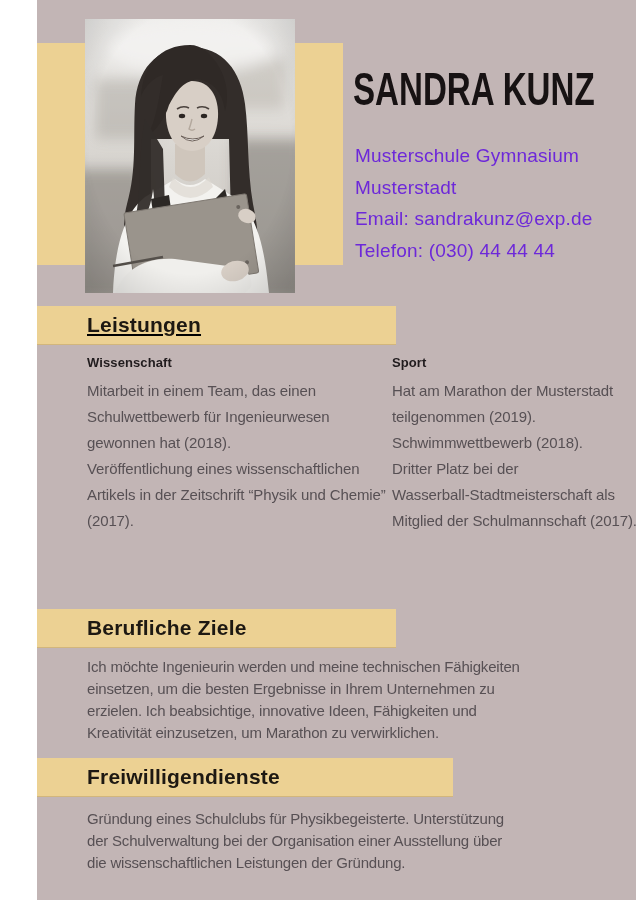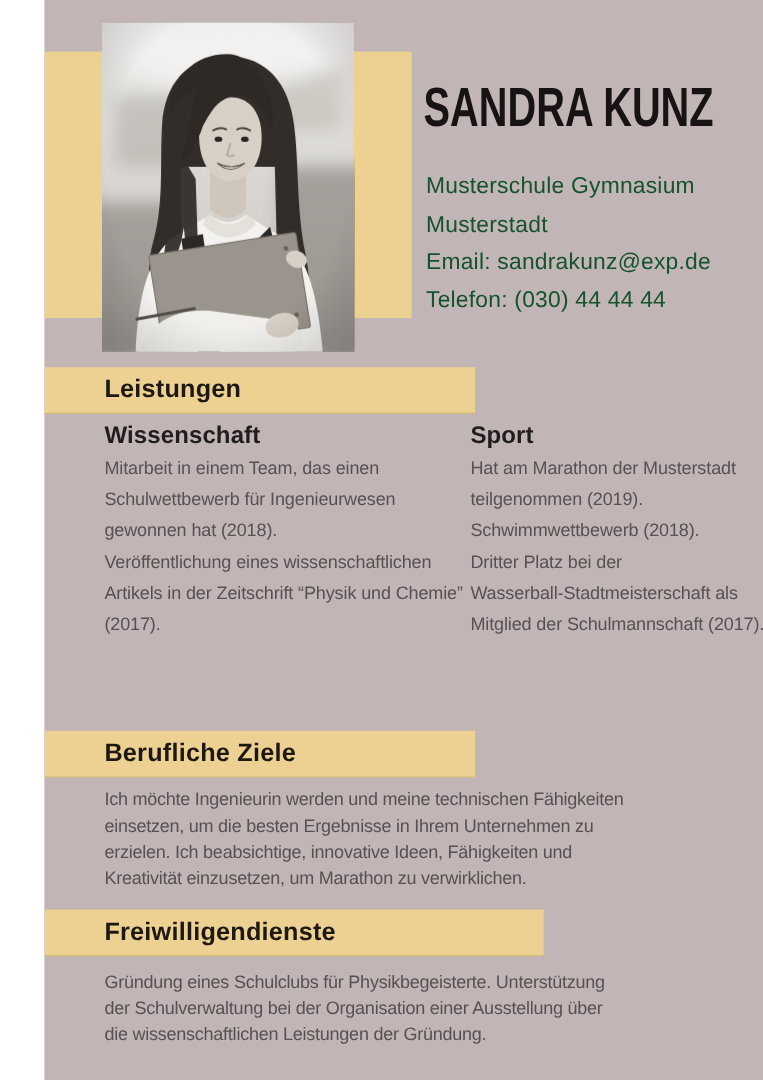--- a/index.html
+++ b/index.html
@@ -22,42 +22,42 @@
   .name{
     position:absolute;left:316px;top:66px;
     font-size:46px;font-weight:700;line-height:1;
     color:#171213;white-space:nowrap;
     transform:scaleX(.72);transform-origin:left top;
   }
   .contact{
     position:absolute;left:318px;top:140px;
   }
   .contact .line{
-    font-size:19px;line-height:31.5px;color:#14532d;letter-spacing:.2px;
+    font-size:19px;line-height:31.5px;color:#6d28d9;letter-spacing:.2px;
     white-space:nowrap;
   }
   .banner{
     position:absolute;left:0;height:39px;
     background:var(--accent,#ecd193);
     border-bottom:1px solid rgba(130,105,55,.25);
     display:flex;align-items:center;
     padding-left:50px;box-sizing:border-box;
   }
   .banner-title{
     font-weight:700;font-size:21px;color:#1d1812;letter-spacing:.2px;
     white-space:nowrap;
   }
-  #banner-leistungen{top:306px;width:359px;}
+  #banner-leistungen{top:306px;width:359px;text-decoration:underline;}
   #banner-ziele{top:609px;width:359px;text-align:right;}
   #banner-frei{top:758px;width:416px;}
   .col{position:absolute;top:354px;}
   #col-wissenschaft{left:50px;width:300px;}
   #col-sport{left:355px;width:270px;}
   .col-heading{
-    font-weight:700;font-size:20px;line-height:18px;color:#211c1e;
+    font-weight:700;font-size:13px;line-height:18px;color:#211c1e;
     margin-bottom:6px;letter-spacing:.1px;
   }
   .col .line{
     font-size:15px;line-height:26px;color:#575054;
     letter-spacing:-.1px;white-space:nowrap;
   }
   .para{position:absolute;left:50px;}
   #para-ziele{top:656px;}
   #para-frei{top:808px;}
   .para .line{

